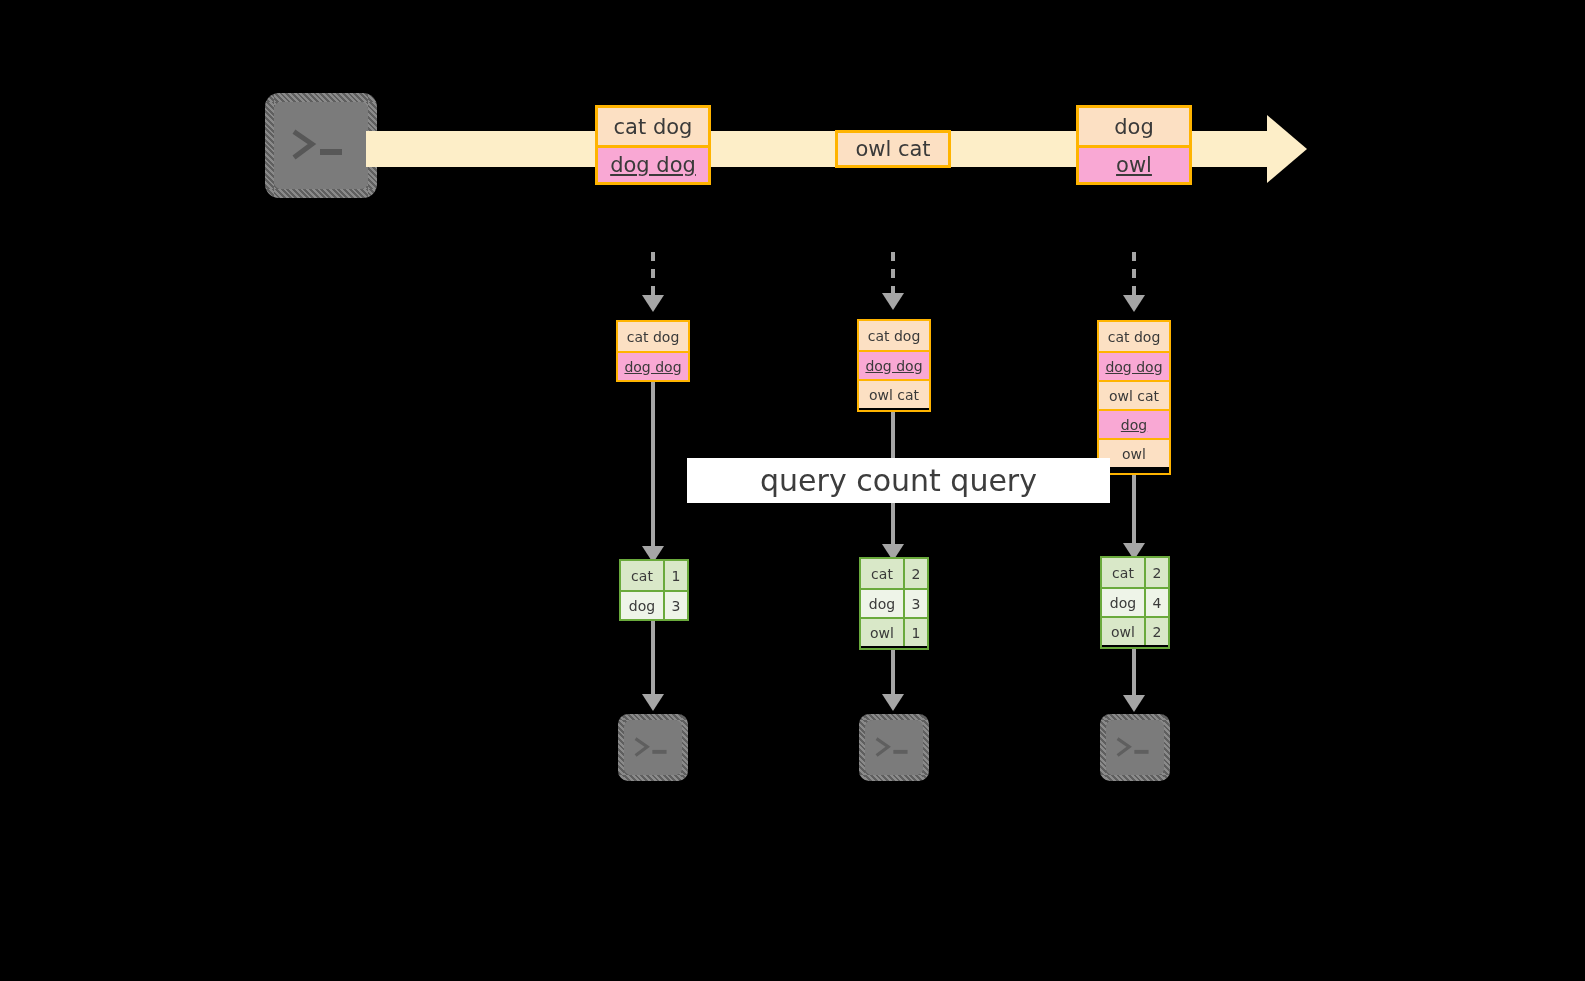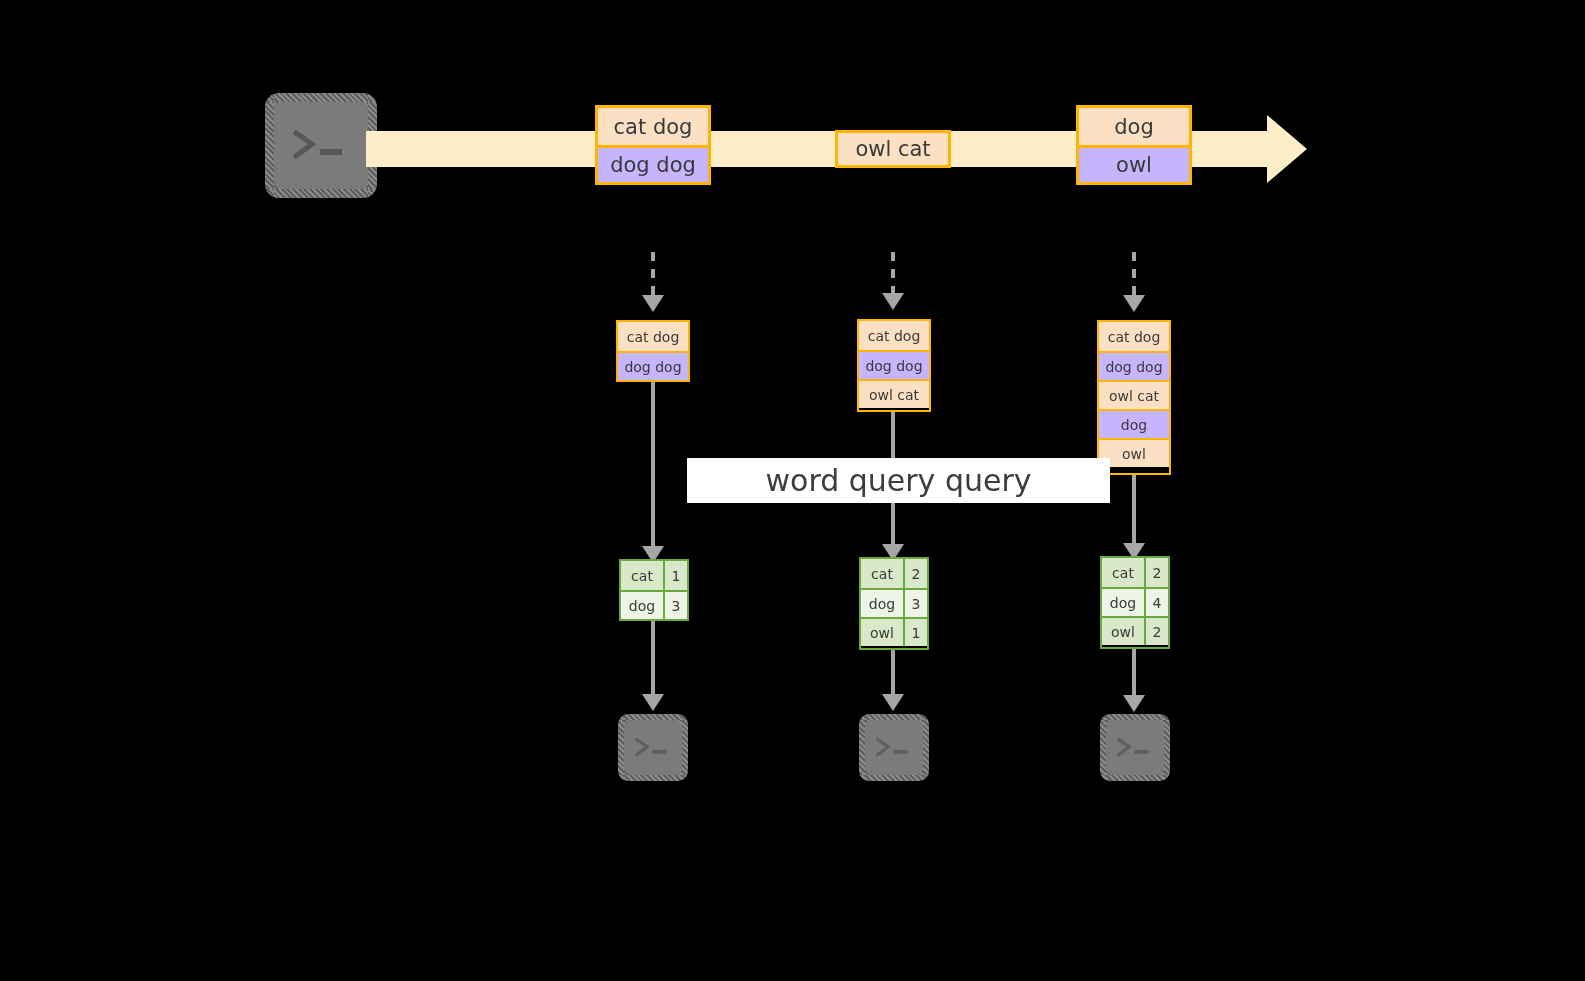--- a/index.html
+++ b/index.html
@@ -20,21 +20,21 @@
   .flowhead{position:absolute;width:0;height:0;
             border-top:34px solid transparent;border-bottom:34px solid transparent;
             border-left:40px solid #fdeec8;}
 
   
   .obox{position:absolute;box-sizing:border-box;border:3px solid #ffb400;display:flex;flex-direction:column;}
   .obox .row{box-sizing:border-box;display:flex;align-items:center;justify-content:center;
              color:#3a3a3a;white-space:nowrap;}
   .obox .row + .row{border-top:3px solid #ffb400;}
   .odark{background:#fce0c3;}
-  .olight{background:#c4b5fd;}
+  .olight{background:#f9a8d4;text-decoration:underline;}
 
   
   .gbox{position:absolute;box-sizing:border-box;border:3px solid #6aaa3c;display:flex;flex-direction:column;}
   .gbox .grow{box-sizing:border-box;display:flex;justify-content:space-between;}
   .gbox .grow + .grow{border-top:3px solid #6aaa3c;}
   .gbox .gk{box-sizing:border-box;display:flex;align-items:center;justify-content:center;
             border-right:3px solid #6aaa3c;color:#3a3a3a;white-space:nowrap;}
   .gbox .gv{box-sizing:border-box;display:flex;align-items:center;justify-content:center;
             color:#3a3a3a;white-space:nowrap;}
   .gdark{background:#d9e8c8;}
@@ -114,21 +114,21 @@
   <div class="gline" style="left:651px;top:382px;height:176px;"></div>
   <div class="ghead" style="left:642px;top:546px;"></div>
 
   <div class="gline" style="left:891px;top:412px;height:144px;"></div>
   <div class="ghead" style="left:882px;top:544px;"></div>
 
   <div class="gline" style="left:1132px;top:475px;height:81px;"></div>
   <div class="ghead" style="left:1123px;top:543px;"></div>
 
   <div class="banner" style="left:687px;top:458px;width:423px;height:45px;">
-    <span style="font-size:30px;">word query query</span>
+    <span style="font-size:30px;">query count query</span>
   </div>
 
   <div class="gbox" style="left:619px;top:559px;width:70px;height:62px;border-width:2px;">
     <div class="grow" style="height:29px;">
       <div class="gk gdark" style="width:44px;font-size:14px;border-right-width:2px;">cat</div>
       <div class="gv gdark" style="flex:1;font-size:14px;">1</div>
     </div>
     <div class="grow" style="height:29px;border-top-width:2px;">
       <div class="gk glight" style="width:44px;font-size:14px;border-right-width:2px;">dog</div>
       <div class="gv glight" style="flex:1;font-size:14px;">3</div>

